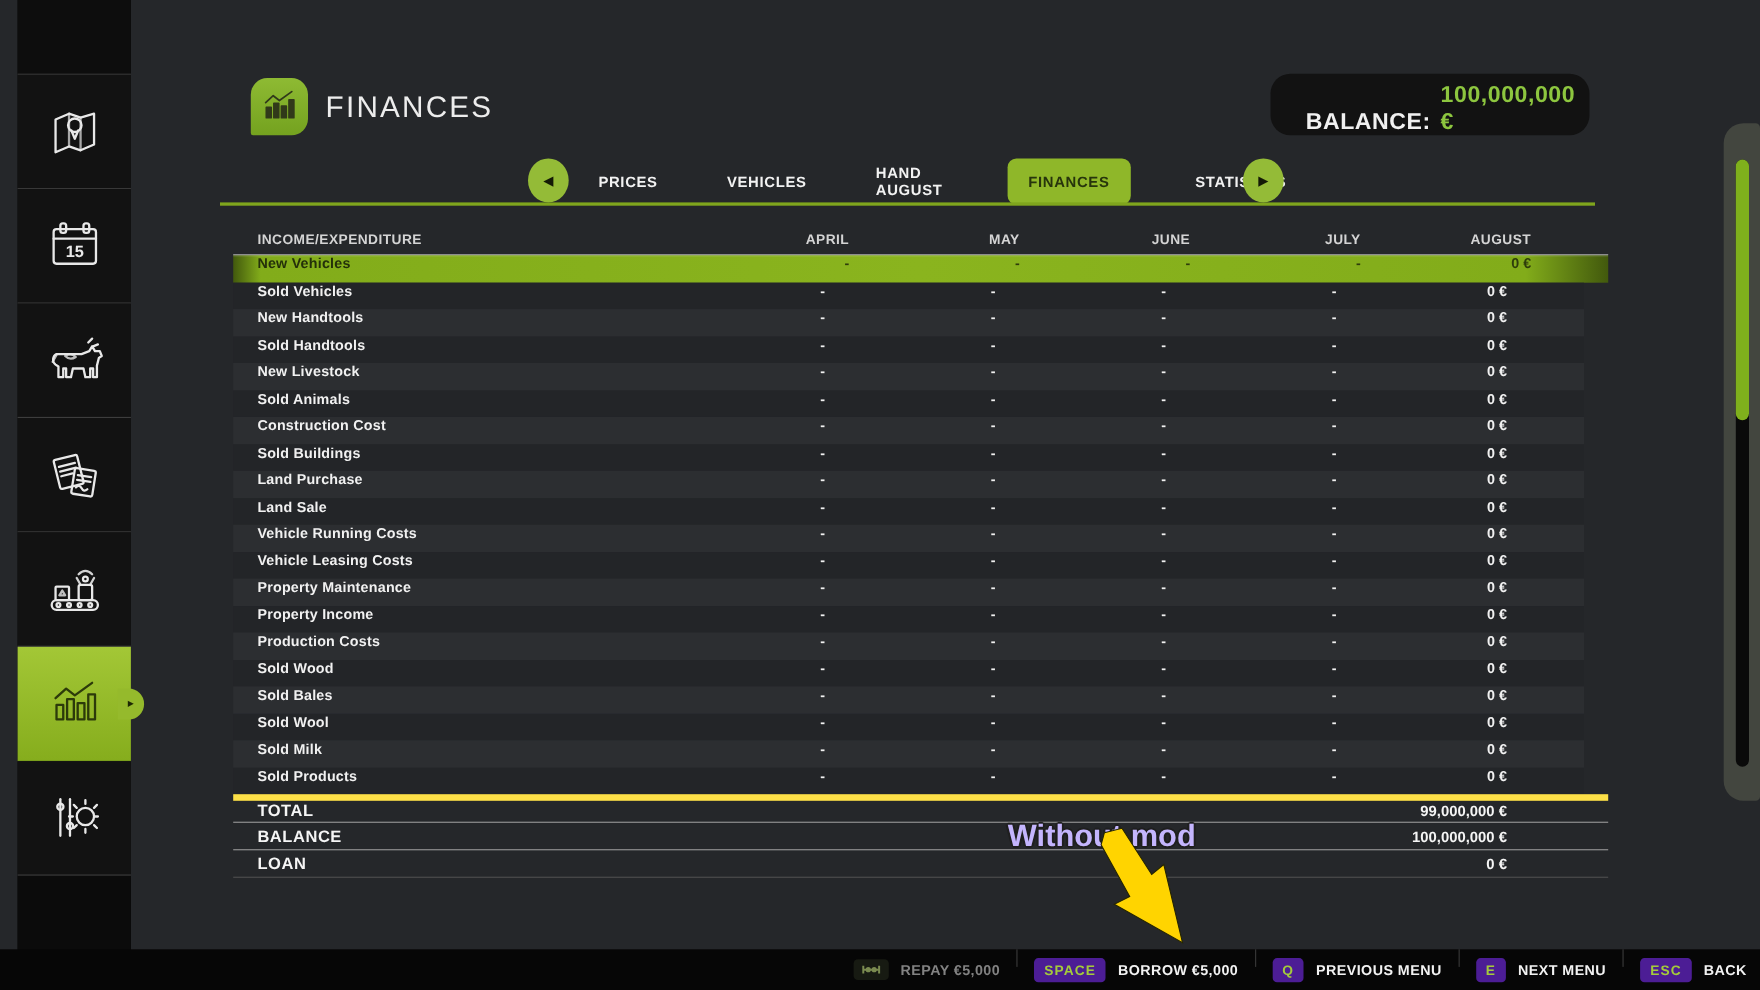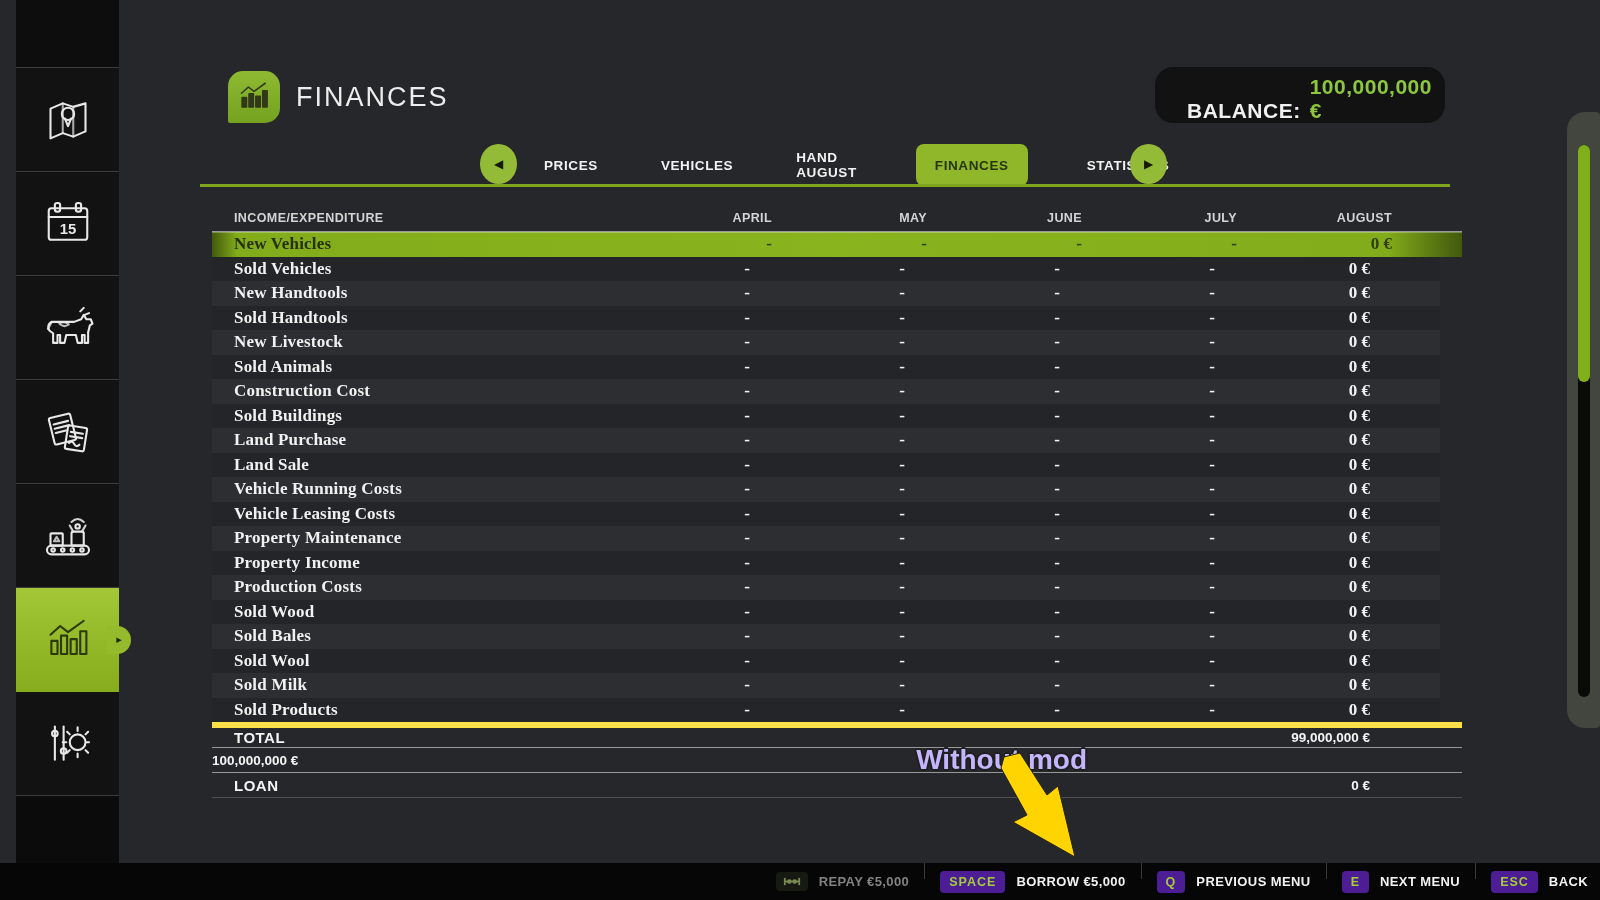--- a/index.html
+++ b/index.html
@@ -48,21 +48,21 @@
   .tab.active { background:#8fb729; color:#27350c; border-radius:8px; padding:0 19px; }
 
   
   .finance-table { position:absolute; left:212px; top:204px; width:1250px; }
   .t-header { display:flex; align-items:center; height:28px; border-bottom:1px solid #9a9a9a;
               color:#d4d4d4; font-size:12.5px; font-weight:700; letter-spacing:0.4px; }
   .t-label { flex:1; padding-left:22px; }
   .t-month { width:155px; text-align:right; }
   .t-end { width:70px; }
   .t-rows { width:1228px; }
-  .row { display:flex; align-items:center; height:24.5px; font-size:17px; font-weight:700; color:#f1f1f1;font-family:Liberation Serif, serif; }
+  .row { display:flex; height:24.5px; font-size:13px; font-weight:700; color:#f1f1f1; }
   .row.light { background:#2c2e31; }
   .row.dark  { background:#232528; }
   .row.highlight { width:calc(100% + 22px);
         background:linear-gradient(90deg,#42590d 0%,#82ac1a 2%,#8ab41e 50%,#82ac1a 94%,#42590d 100%);
         color:#24300a; box-shadow:inset 0 1px 0 rgba(255,255,255,.28); }
   .row .r-label { flex:1; padding-left:22px; letter-spacing:0.2px; }
   .row .r-val { width:155px; text-align:right; }
   .row .r-end { width:70px; }
   .row.highlight .r-val { color:#2e3d0b; }
   .t-summary { width:1250px; border-bottom:1px solid #4f4f4f; }
@@ -415,20 +415,21 @@
           <span class="r-val">0 €</span>
           <span class="r-end"></span>
         </div>
       </div>
     <div class="t-summary" id="table-summary">
         <div class="s-row">
           <span class="s-label">TOTAL</span>
           <span class="s-value">99,000,000 €</span>
         </div>
         <div class="s-row">
+          <span class="s-label">BALANCE</span>
           <span class="s-value">100,000,000 €</span>
         </div>
         <div class="s-row">
           <span class="s-label">LOAN</span>
           <span class="s-value">0 €</span>
         </div>
       </div>
   </div>
 
   <div class="annotation-text">Without mod</div>

